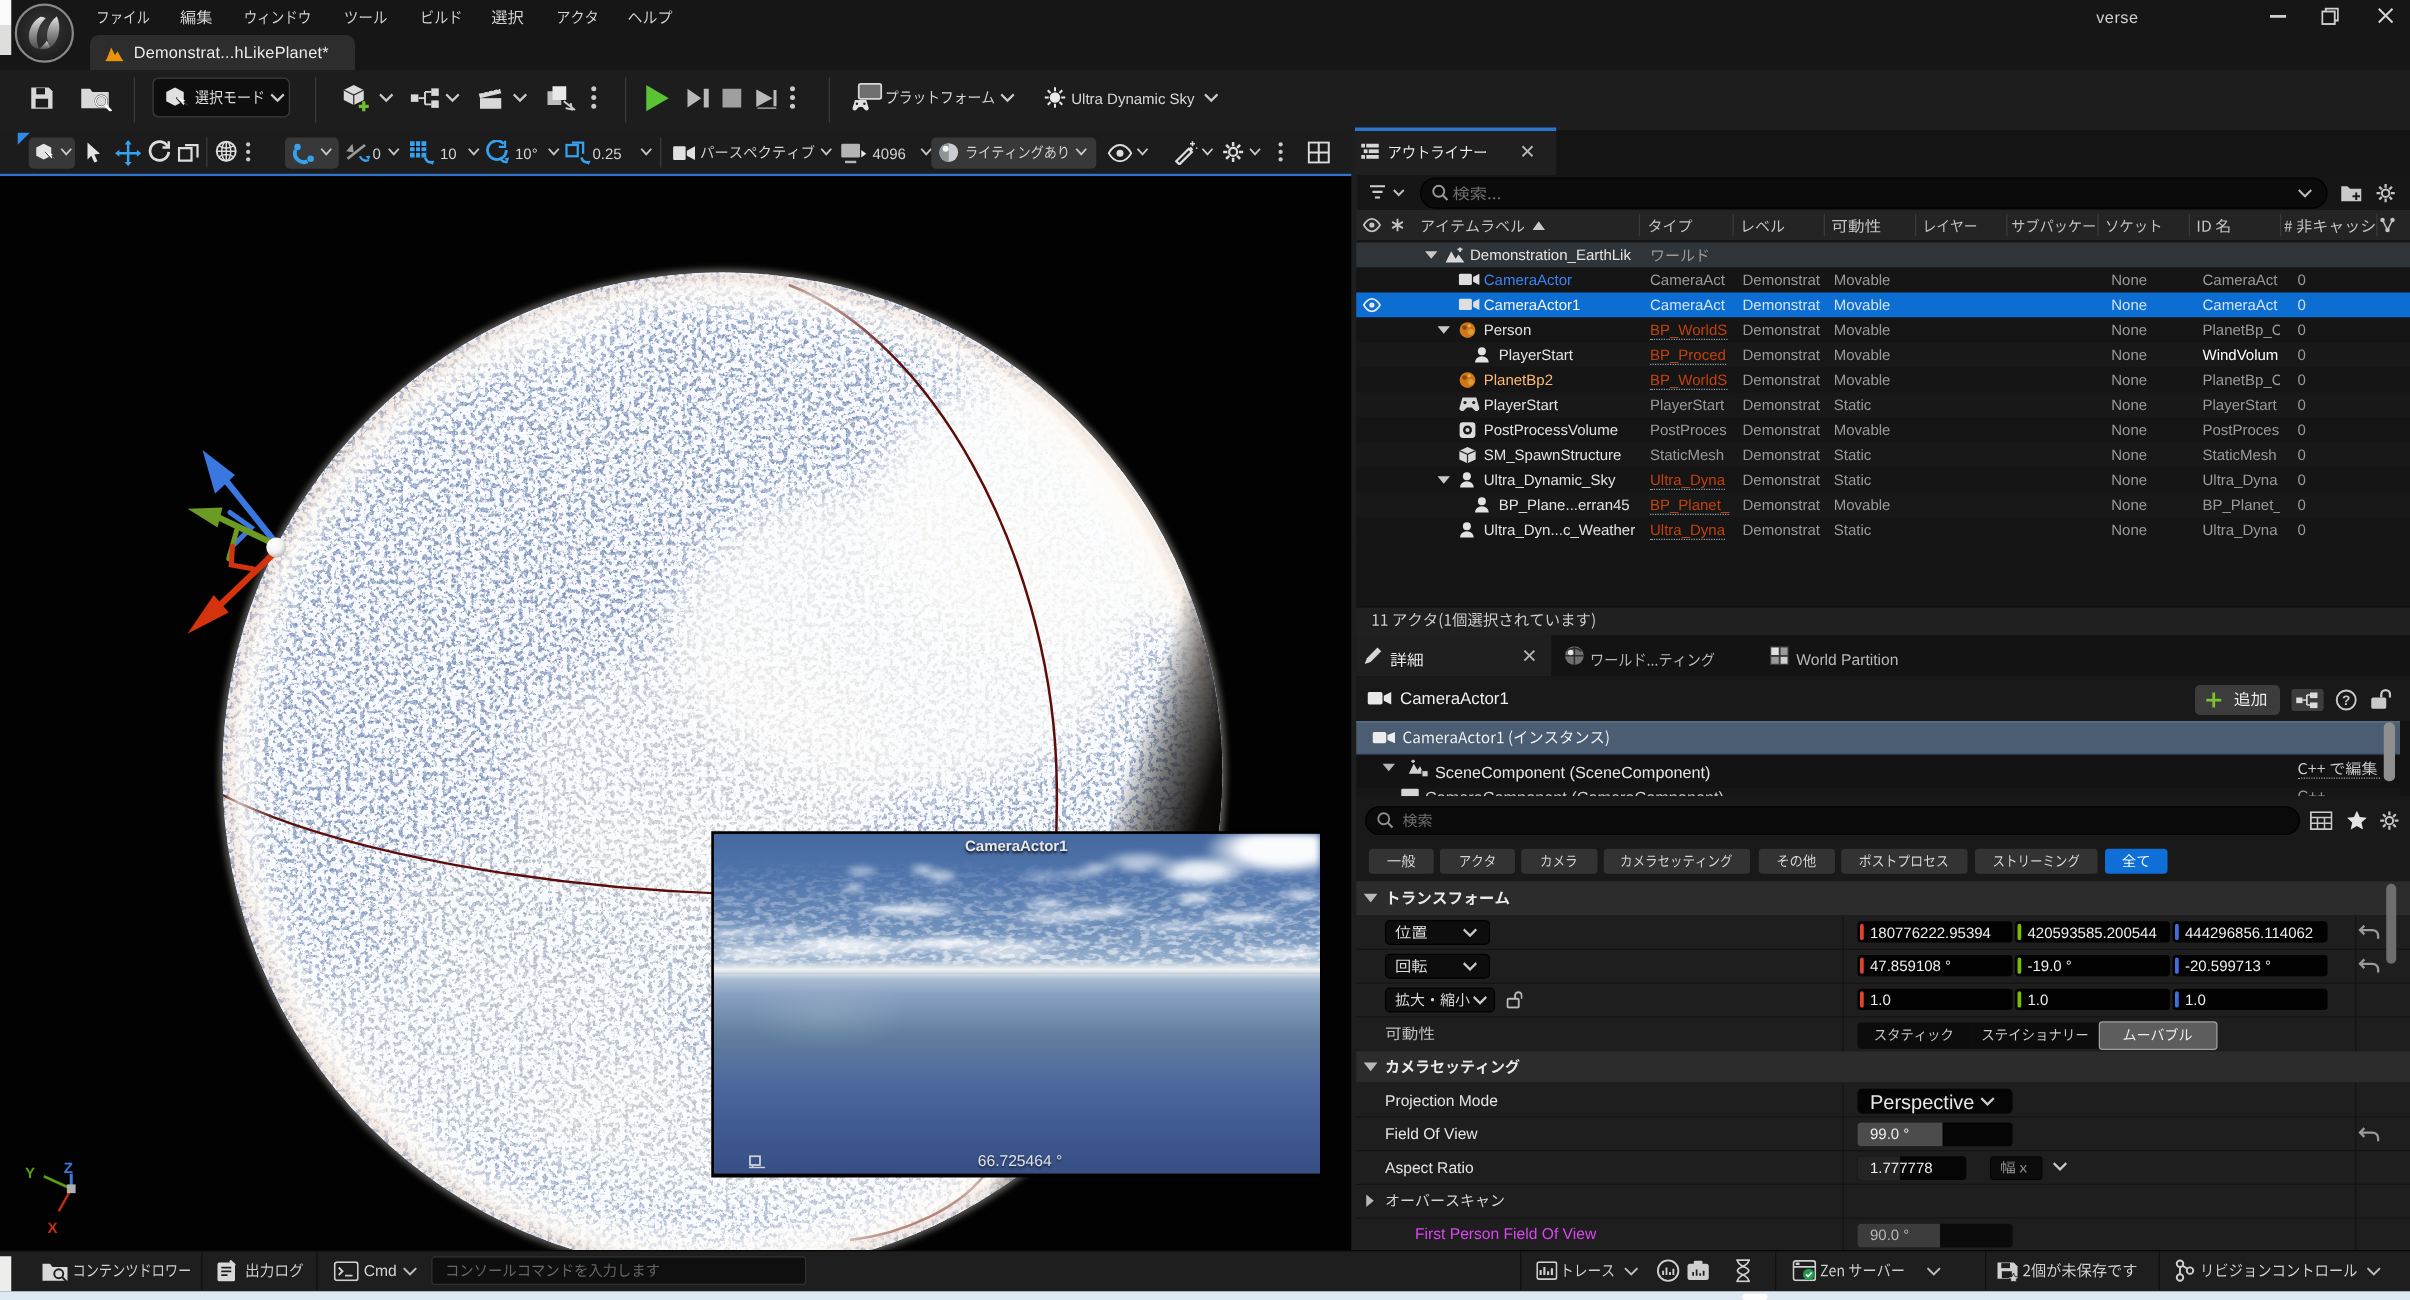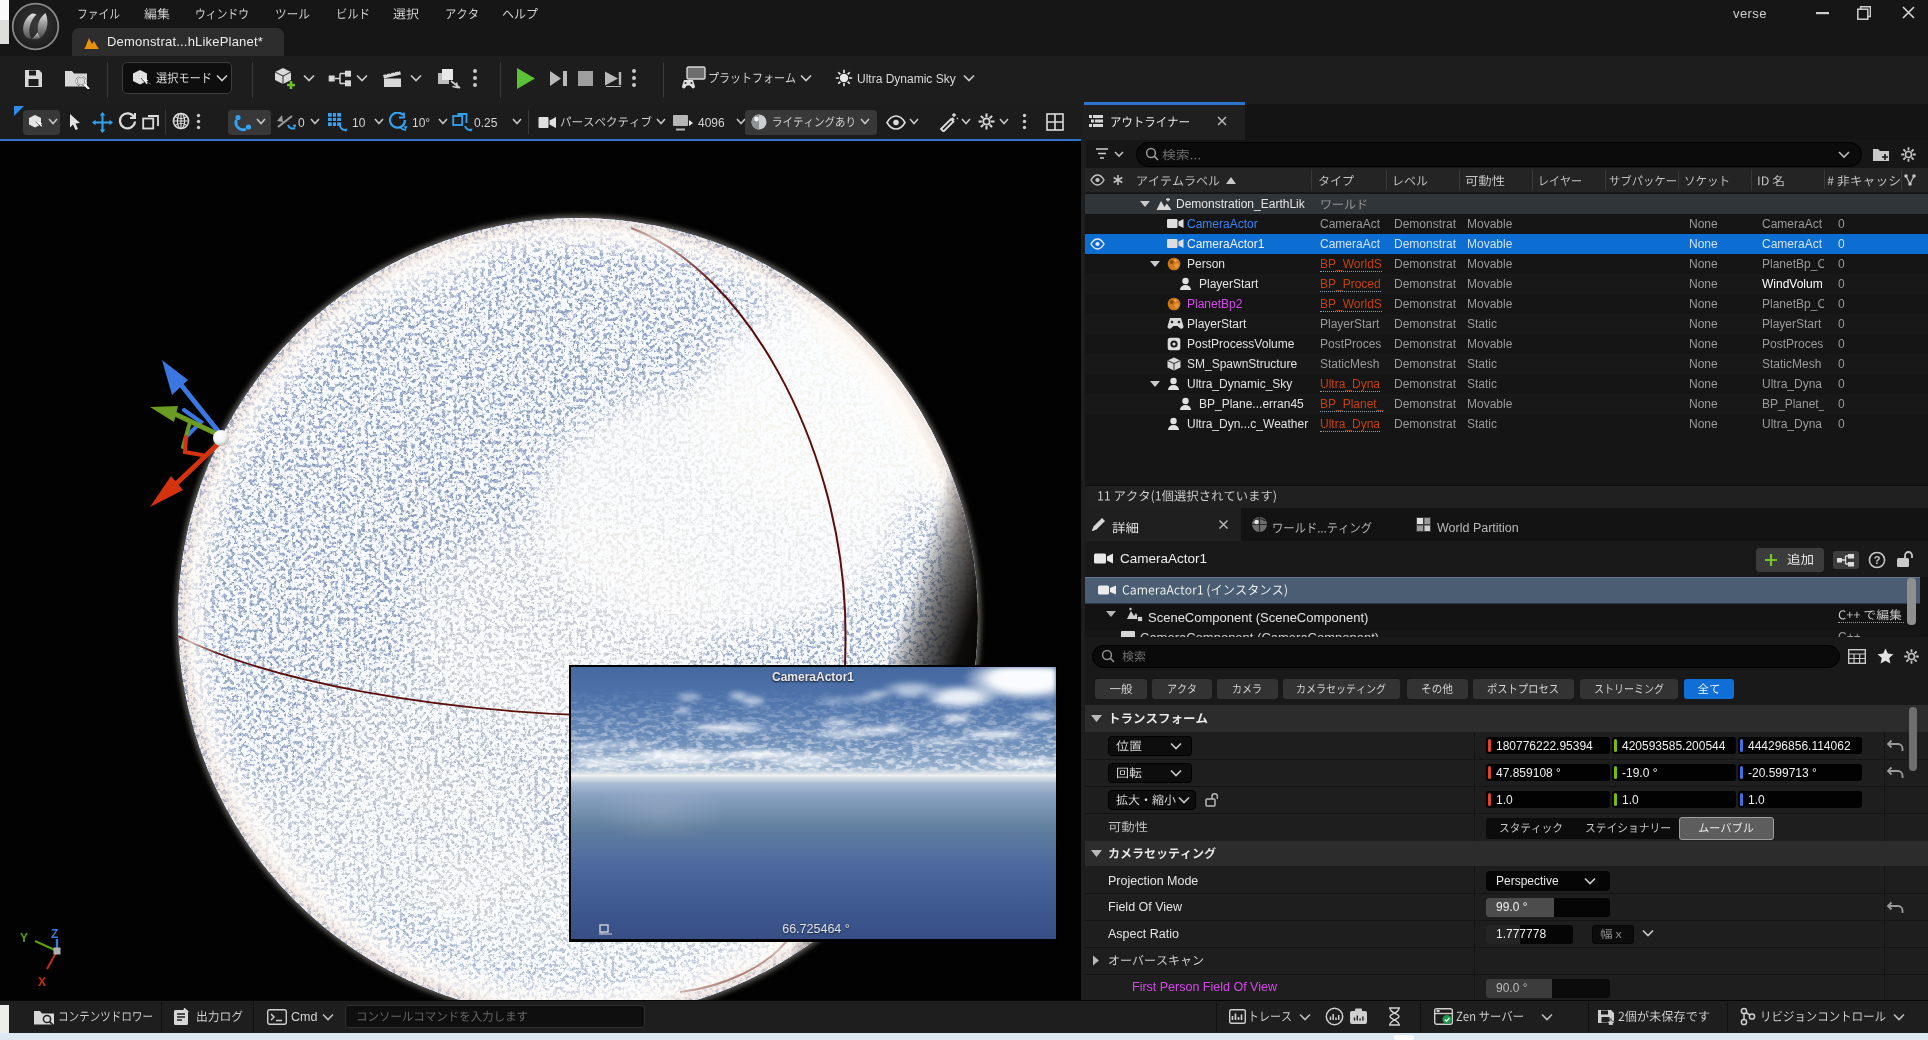--- a/index.html
+++ b/index.html
@@ -350,21 +350,21 @@
 <div class="r abs" style="left:1689px;top:277px;color:#9a9a9a">None</div>
 <div class="r abs" style="left:1762px;top:277px;color:#ffffff;width:62px;overflow:hidden">WindVolum</div>
 <div class="r abs" style="left:1838px;top:277px;color:#9a9a9a">0</div>
 <div class="abs" style="left:1085px;top:294px;width:843px;height:20px;background:#151515"></div>
 <svg class="abs" style="left:1167px;top:297px" width="14" height="14">
       <circle cx="7" cy="7" r="6.3" fill="#d07818"></circle>
       <circle cx="4.6" cy="5" r="1.9" fill="#8a4a0e"></circle>
       <circle cx="9.6" cy="8.6" r="2.4" fill="#e09b3c"></circle>
       <circle cx="8.4" cy="3.6" r="1.2" fill="#f0b45a"></circle>
     </svg>
-<div class="r abs" style="left:1187px;top:297px;color:#d946ef">PlanetBp2</div>
+<div class="r abs" style="left:1187px;top:297px;color:#fdba74">PlanetBp2</div>
 <div class="r abs lnk" style="left:1320px;top:297px">BP_WorldS</div>
 <div class="r abs" style="left:1394px;top:297px;color:#9a9a9a;width:64px;overflow:hidden">Demonstrat</div>
 <div class="r abs" style="left:1467px;top:297px;color:#9a9a9a">Movable</div>
 <div class="r abs" style="left:1689px;top:297px;color:#9a9a9a">None</div>
 <div class="r abs" style="left:1762px;top:297px;color:#9a9a9a;width:62px;overflow:hidden">PlanetBp_C</div>
 <div class="r abs" style="left:1838px;top:297px;color:#9a9a9a">0</div>
 <div class="abs" style="left:1085px;top:314px;width:843px;height:20px;background:#181818"></div>
 <svg class="abs" style="left:1167px;top:317px" width="17" height="13">
       <path d="M 3,1 h 11 l 2.5,8.5 a 2.2,2.2 0 0 1 -3.8,1.6 L 10.5,9 h -4 L 4.3,11.1 A 2.2,2.2 0 0 1 0.5,9.5 Z" fill="#d8d8d8"></path>
       <circle cx="5" cy="5" r="1.3" fill="#222"></circle>
@@ -613,21 +613,21 @@
 <div class="abs" style="left:1612px;top:791px;width:124px;height:17px;background:#020202;border-radius:3px"></div>
     <div class="abs" style="left:1614px;top:793px;width:3px;height:13px;background:#79bc00;border-radius:2px"></div>
     <div class="abs" style="left:1622px;top:793px;font-size:12px;color:#efefef;font-family:'Liberation Sans'">1.0</div>
 <div class="abs" style="left:1738px;top:791px;width:124px;height:17px;background:#020202;border-radius:3px"></div>
     <div class="abs" style="left:1740px;top:793px;width:3px;height:13px;background:#3f6fe0;border-radius:2px"></div>
     <div class="abs" style="left:1748px;top:793px;font-size:12px;color:#efefef;font-family:'Liberation Sans'">1.0</div>
 <div class="abs" style="left:1486px;top:818px;width:91px;height:21px;background:#0c0c0c;border-radius:3px 0 0 3px"></div>
 <div class="abs" style="left:1577px;top:818px;width:102px;height:21px;background:#0c0c0c"></div>
 <div class="abs" style="left:1679px;top:817px;width:95px;height:23px;background:#5d5d5d;border:1px solid #9f9f9f;border-radius:3px"></div>
 <div class="abs" style="left:1486px;top:871px;width:124px;height:20px;background:#050505;border-radius:4px"></div>
-<div class="abs" style="left:1496px;top:874px;font-size:12px;color:#e8e8e8">Perspective</div>
+<div class="abs" style="left:1496px;top:874px;font-size:16px;color:#e8e8e8">Perspective</div>
 <svg class="abs" style="left:1584px;top:877px" width="12" height="9">
       <path d="M 1,1.5 l 5,5 5,-5" stroke="#c9c9c9" stroke-width="1.7" fill="none"></path>
     </svg>
 <div class="abs" style="left:1486px;top:898px;width:124px;height:19px;background:#050505;border-radius:3px"></div>
 <div class="abs" style="left:1486px;top:898px;width:68px;height:19px;background:#4c4c4c;border-radius:3px 0 0 3px"></div>
 <div class="abs" style="left:1496px;top:900px;font-size:12px;color:#f0f0f0">99.0 °</div>
 <svg class="abs" style="left:1886px;top:901px" width="19" height="14">
       <path d="M 5.5,1.5 L 2,5 L 5.5,8.5 M 2,5 H 12 a 4.5,4.5 0 0 1 4.5,4.5 V 12" fill="none" stroke="#9a9a9a" stroke-width="1.8"></path>
     </svg>
 <div class="abs" style="left:1486px;top:925px;width:87px;height:19px;background:#050505;border-radius:3px"></div>
@@ -2076,21 +2076,21 @@
         </g>
         <g transform="translate(103.09,0) scale(0.01145,-0.01250)">
           <path d="M102 433V335C133 338 186 340 241 340C316 340 715 340 790 340C835 340 877 336 897 335V433C875 431 839 428 789 428C715 428 315 428 241 428C185 428 132 431 102 433Z"></path>
         </g>
         <g transform="translate(114.55,0) scale(0.01145,-0.01250)">
           <path d="M524 21 577 -23C584 -17 595 -9 611 0C727 57 866 160 952 277L905 345C828 232 705 141 613 99C613 130 613 613 613 676C613 714 616 742 617 750H525C526 742 530 714 530 676C530 613 530 123 530 77C530 57 528 37 524 21ZM66 26 141 -24C225 45 289 143 319 250C346 350 350 564 350 675C350 705 354 735 355 747H263C267 726 270 704 270 674C270 563 269 363 240 272C210 175 150 86 66 26Z"></path>
         </g>
       </g>
     </svg>
 
-<div class="abs" style="left:1733px;top:6px;font-size:13px;color:#cfcfcf;letter-spacing:.4px">verse</div>
+<div class="abs" style="left:1677px;top:6px;font-size:13px;color:#cfcfcf;letter-spacing:.4px">verse</div>
 <div class="abs" style="left:857px;top:71.5px;font-size:12px;color:#d8d8d8">Ultra Dynamic Sky</div>
 <div class="abs" style="left:298px;top:116px;font-size:12px;color:#d4d4d4">0</div>
 <div class="abs" style="left:352px;top:116px;font-size:12px;color:#d4d4d4">10</div>
 <div class="abs" style="left:412px;top:116px;font-size:12px;color:#d4d4d4">10°</div>
 <div class="abs" style="left:474px;top:116px;font-size:12px;color:#d4d4d4">0.25</div>
 <div class="abs" style="left:698px;top:116px;font-size:12px;color:#d4d4d4">4096</div>
 <div class="abs" style="left:1437px;top:521px;font-size:12.5px;color:#b8b8b8">World Partition</div>
 <div class="abs" style="left:1120px;top:551px;font-size:13.5px;color:#f0f0f0">CameraActor1</div>
 <div class="abs" style="left:1148px;top:610px;font-size:13px;color:#e4e4e4">SceneComponent (SceneComponent)</div>
 <div class="abs" style="left:291px;top:1010px;font-size:12.5px;color:#d4d4d4">Cmd</div>

